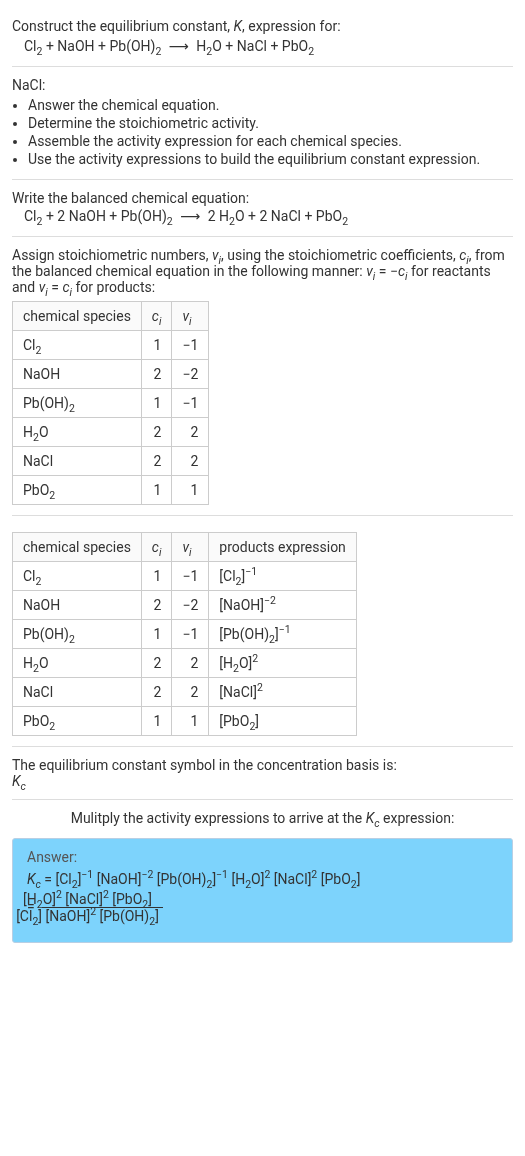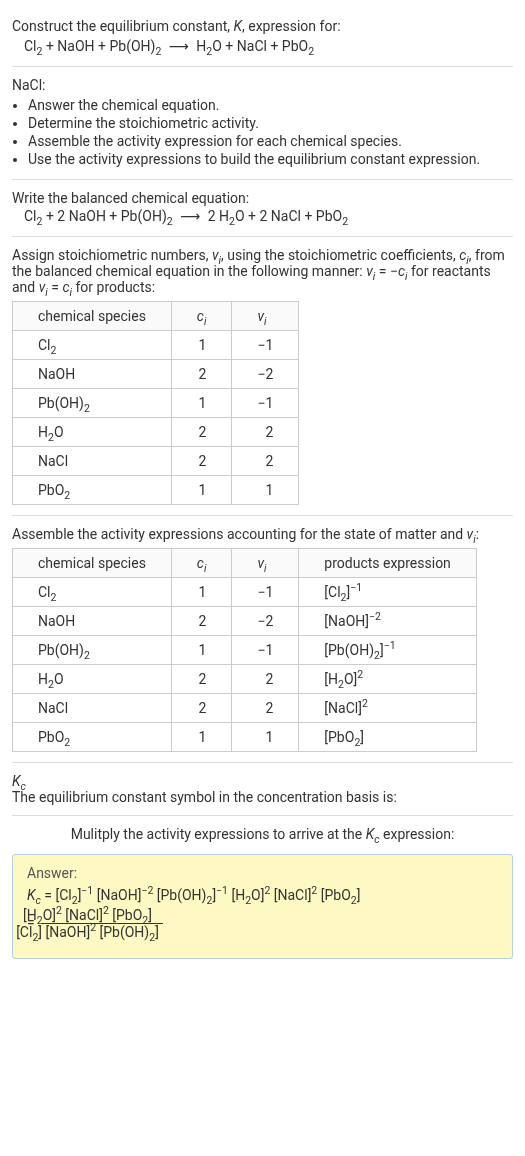--- a/index.html
+++ b/index.html
@@ -26,28 +26,28 @@
     margin: 4px 0 0 0;
     padding-left: 16px;
   }
   ul.plan li { margin: 2px 0; }
   table.data {
     border-collapse: collapse;
     margin-top: 6px;
   }
   table.data th, table.data td {
     border: 1px solid #ccc;
-    padding: 6px 25px;
+    padding: 6px 10px;
     text-align: left;
     font-weight: normal;
   }
   table.data th { background: #fafafa; }
   table.data td.num { text-align: right; }
   .answer-box {
-    background: #fef9c3;
+    background: #7dd3fc;
     border: 1px solid #b8cfe4;
     border-radius: 3px;
     padding: 10px 14px 14px;
     margin-top: 8px;
   }
   .answer-box .ans-label { color:#555; margin-bottom:6px;}
   .frac {
     display: inline-block;
     text-align: center;
     vertical-align: middle;
@@ -119,21 +119,20 @@
     <tr>
           <td>PbO<sub>2</sub></td>
           <td class="num">1</td>
           <td class="num">1</td>
         </tr>
   </tbody>
     </table>
 </div>
 
 <div class="section">
-  <div>Assemble the activity expressions accounting for the state of matter and <span class="italic">ν<sub>i</sub></span>:</div>
   <table class="data">
     <tbody>
         <tr>
       <th>chemical species</th>
       <th><span class="italic">c<sub>i</sub></span></th>
       <th><span class="italic">ν<sub>i</sub></span></th>
       <th>products expression</th>
     </tr>
     <tr>
           <td>Cl<sub>2</sub></td>
@@ -169,22 +168,22 @@
           <td>PbO<sub>2</sub></td>
           <td class="num">1</td>
           <td class="num">1</td>
           <td>[PbO<sub>2</sub>]</td>
         </tr>
   </tbody>
     </table>
 </div>
 
 <div class="section">
+  <div>The equilibrium constant symbol in the concentration basis is:</div>
   <div><span class="italic">K<sub>c</sub></span></div>
-  <div>The equilibrium constant symbol in the concentration basis is:</div>
 </div>
 
 <div class="section" style="border-bottom:none; padding-bottom:4px;text-align:center;">
   <div>Mulitply the activity expressions to arrive at the <span class="italic">K<sub>c</sub></span> expression:</div>
 </div>
 
 <div class="answer-box">
   <div class="ans-label">Answer:</div>
   <div class="kc-line"><span class="italic">K<sub>c</sub></span> = [Cl<sub>2</sub>]<sup>−1</sup> [NaOH]<sup>−2</sup> [Pb(OH)<sub>2</sub>]<sup>−1</sup> [H<sub>2</sub>O]<sup>2</sup> [NaCl]<sup>2</sup> [PbO<sub>2</sub>]</div>
   <div class="kc-line">

